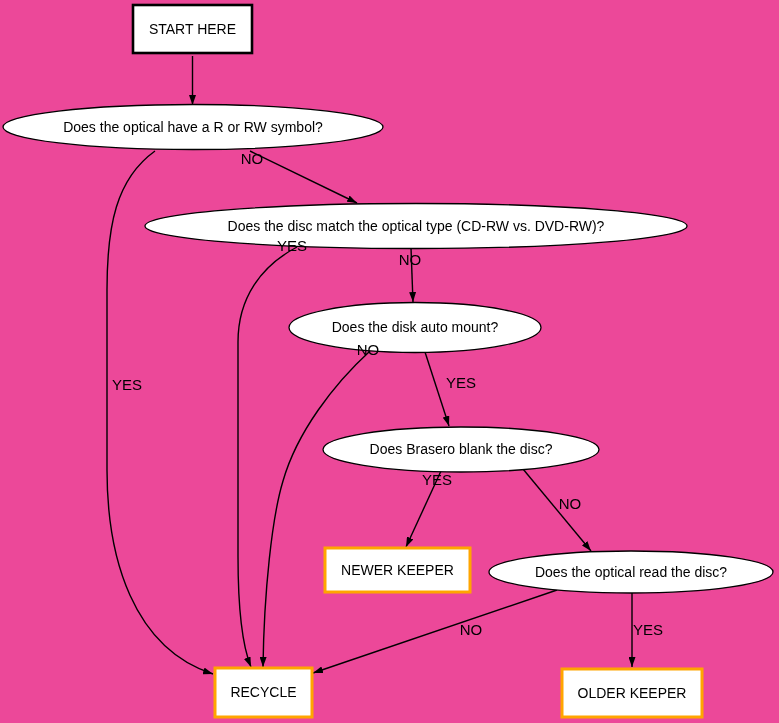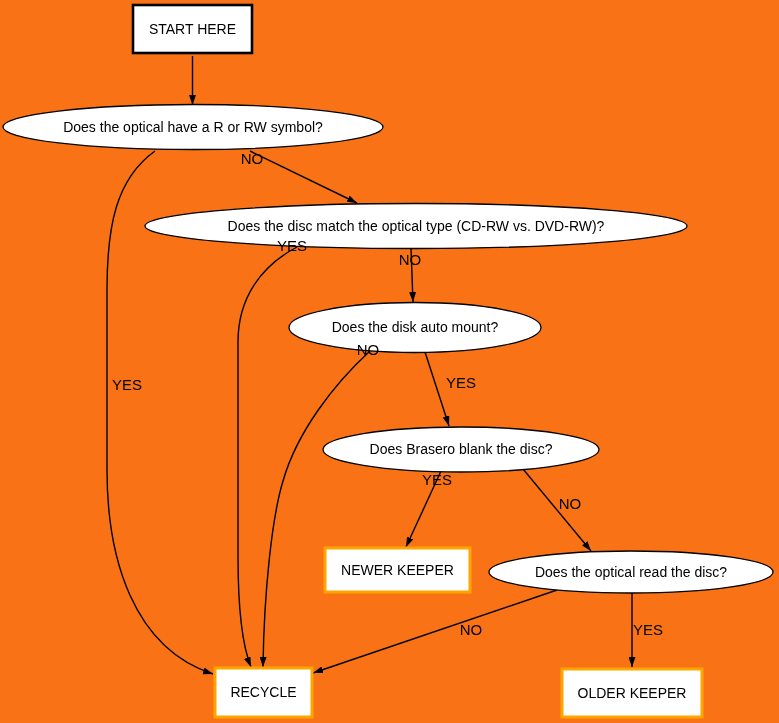--- a/index.html
+++ b/index.html
@@ -1,20 +1,20 @@
 <!DOCTYPE html>
 <html><head>
 <meta charset="utf-8">
 <style>
   html, body { margin: 0; padding: 0; background: #ffffff; }
   .stage {
     position: relative;
     width: 779px;
     height: 723px;
-    background: #f97316;
+    background: #ec4899;
     font-family: "Liberation Sans", sans-serif;
     overflow: hidden;
   }
   svg { display: block; }
   .edge { fill: none; stroke: #000000; stroke-width: 1.4; }
   .node-ellipse { fill: #ffffff; stroke: #000000; stroke-width: 1.3; }
   .start-box { fill: #ffffff; stroke: #000000; stroke-width: 2.6; }
   .keeper-box { fill: #ffffff; stroke: #ffa500; stroke-width: 3; }
   text { fill: #000000; font-family: "Liberation Sans", sans-serif; }
   .node-label { font-size: 14px; text-anchor: middle; }

